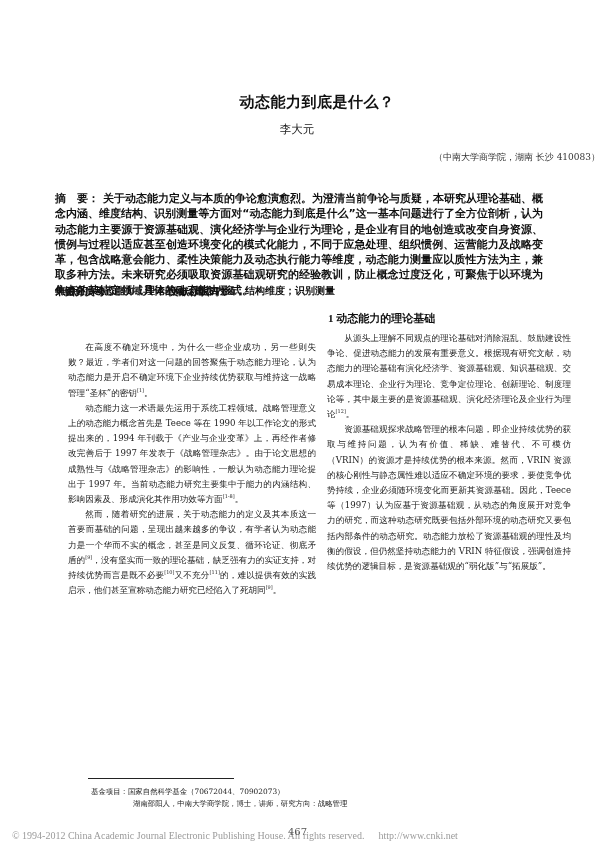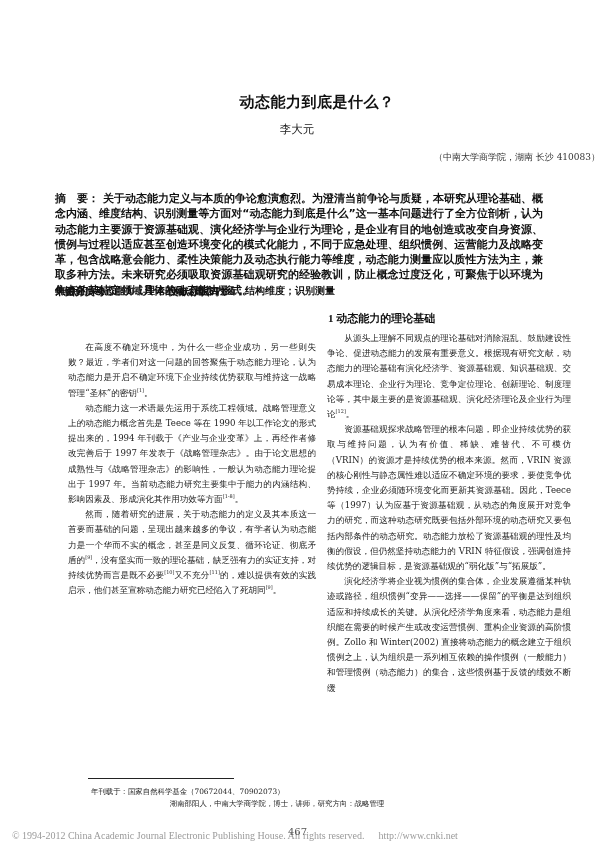--- a/index.html
+++ b/index.html
@@ -54,21 +54,21 @@
   sup { font-size: 5px; vertical-align: 4px; line-height: 0; }
   .fn-rule {
     position: absolute; top: 778px; left: 88px; width: 146px; height: 0;
     border-top: 1px solid #222;
   }
   .footnotes {
     position: absolute; top: 786px; left: 91px; width: 330px;
     font-size: 7.4px; line-height: 11.5px; color: #222;
   }
   .footnotes .row { white-space: nowrap; }
-  .footnotes .cont { padding-left: 42px; text-align: center; }
+  .footnotes .cont { padding-left: 42px; }
   .copyright {
     position: absolute; top: 830px; left: 12px; width: 590px;
     font-family: "Liberation Serif", "DejaVu Serif", serif;
     font-size: 10px; color: #9a9a9a; white-space: nowrap;
   }
   .copyright .gap { display: inline-block; width: 14px; }
   .pageno {
     position: absolute; top: 826px; left: 288px;
     font-size: 10px; color: #555;
   }
@@ -96,25 +96,24 @@
 
 <div class="col left">
   <p><span>在高度不确定环境中，为什么一些企业成功，另一些则失败？最近，学者们对这一问题的回答聚焦于动态能力理论，认为动态能力是开启不确定环境下企业持续优势获取与维持这一战略管理“圣杯”的密钥</span><sup>[1]</sup><span>。</span></p>
   <p><span>动态能力这一术语最先运用于系统工程领域。战略管理意义上的动态能力概念首先是 Teece 等在 1990 年以工作论文的形式提出来的，1994 年刊载于《产业与企业变革》上，再经作者修改完善后于 1997 年发表于《战略管理杂志》。由于论文思想的成熟性与《战略管理杂志》的影响性，一般认为动态能力理论提出于 1997 年。当前动态能力研究主要集中于能力的内涵结构、影响因素及、形成演化其作用功效等方面</span><sup>[1-8]</sup><span>。</span></p>
   <p><span>然而，随着研究的进展，关于动态能力的定义及其本质这一首要而基础的问题，呈现出越来越多的争议，有学者认为动态能力是一个华而不实的概念，甚至是同义反复、循环论证、彻底矛盾的</span><sup>[9]</sup><span>，没有坚实而一致的理论基础，缺乏强有力的实证支持，对持续优势而言是既不必要</span><sup>[10]</sup><span>又不充分</span><sup>[11]</sup><span>的，难以提供有效的实践启示，他们甚至宣称动态能力研究已经陷入了死胡同</span><sup>[9]</sup><span>。</span></p>
 </div>
 
 <div class="col right">
   <p><span>从源头上理解不同观点的理论基础对消除混乱、鼓励建设性争论、促进动态能力的发展有重要意义。根据现有研究文献，动态能力的理论基础有演化经济学、资源基础观、知识基础观、交易成本理论、企业行为理论、竞争定位理论、创新理论、制度理论等，其中最主要的是资源基础观、演化经济理论及企业行为理论</span><sup>[12]</sup><span>。</span></p>
   <p>资源基础观探求战略管理的根本问题，即企业持续优势的获取与维持问题，认为有价值、稀缺、难替代、不可模仿（VRIN）的资源才是持续优势的根本来源。然而，VRIN 资源的核心刚性与静态属性难以适应不确定环境的要求，要使竞争优势持续，企业必须随环境变化而更新其资源基础。因此，Teece 等（1997）认为应基于资源基础观，从动态的角度展开对竞争力的研究，而这种动态研究既要包括外部环境的动态研究又要包括内部条件的动态研究。动态能力放松了资源基础观的理性及均衡的假设，但仍然坚持动态能力的 VRIN 特征假设，强调创造持续优势的逻辑目标，是资源基础观的“弱化版”与“拓展版”。</p>
-  <p>演化经济学将企业视为惯例的集合体，企业发展遵循某种轨迹或路径，组织惯例“变异——选择——保留”的平衡是达到组织适应和持续成长的关键。从演化经济学角度来看，动态能力是组织能在需要的时候产生或改变运营惯例、重构企业资源的高阶惯例。Zollo 和 Winter(2002) 直接将动态能力的概念建立于组织惯例之上，认为组织是一系列相互依赖的操作惯例（一般能力）和管理惯例（动态能力）的集合，这些惯例基于反馈的绩效不断缓</p>
 </div>
 
 <div class="fn-rule"></div>
 <div class="footnotes">
-  <div class="row"><span>年刊载于：</span><span>国家自然科学基金（70672044、70902073）</span></div>
+  <div class="row"><span>基金项目：</span><span>国家自然科学基金（70672044、70902073）</span></div>
   <div class="row cont">湖南邵阳人，中南大学商学院，博士，讲师，研究方向：战略管理</div>
 </div>
 
 <div class="copyright">
   <span>© 1994-2012 China Academic Journal Electronic Publishing House. All rights reserved.</span><span class="gap"></span><span>http://www.cnki.net</span>
 </div>
 <div class="pageno">467</div>
 
 </body></html>

